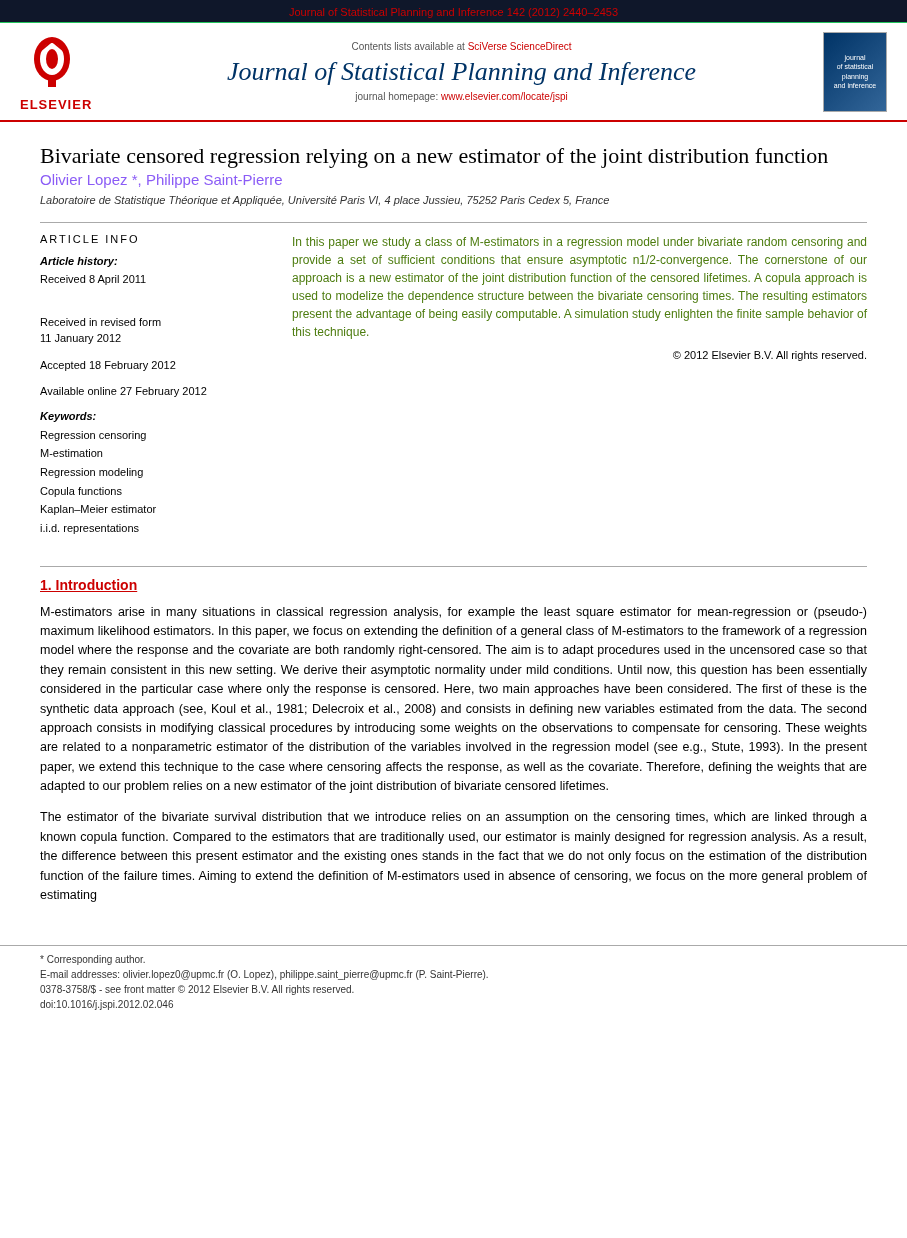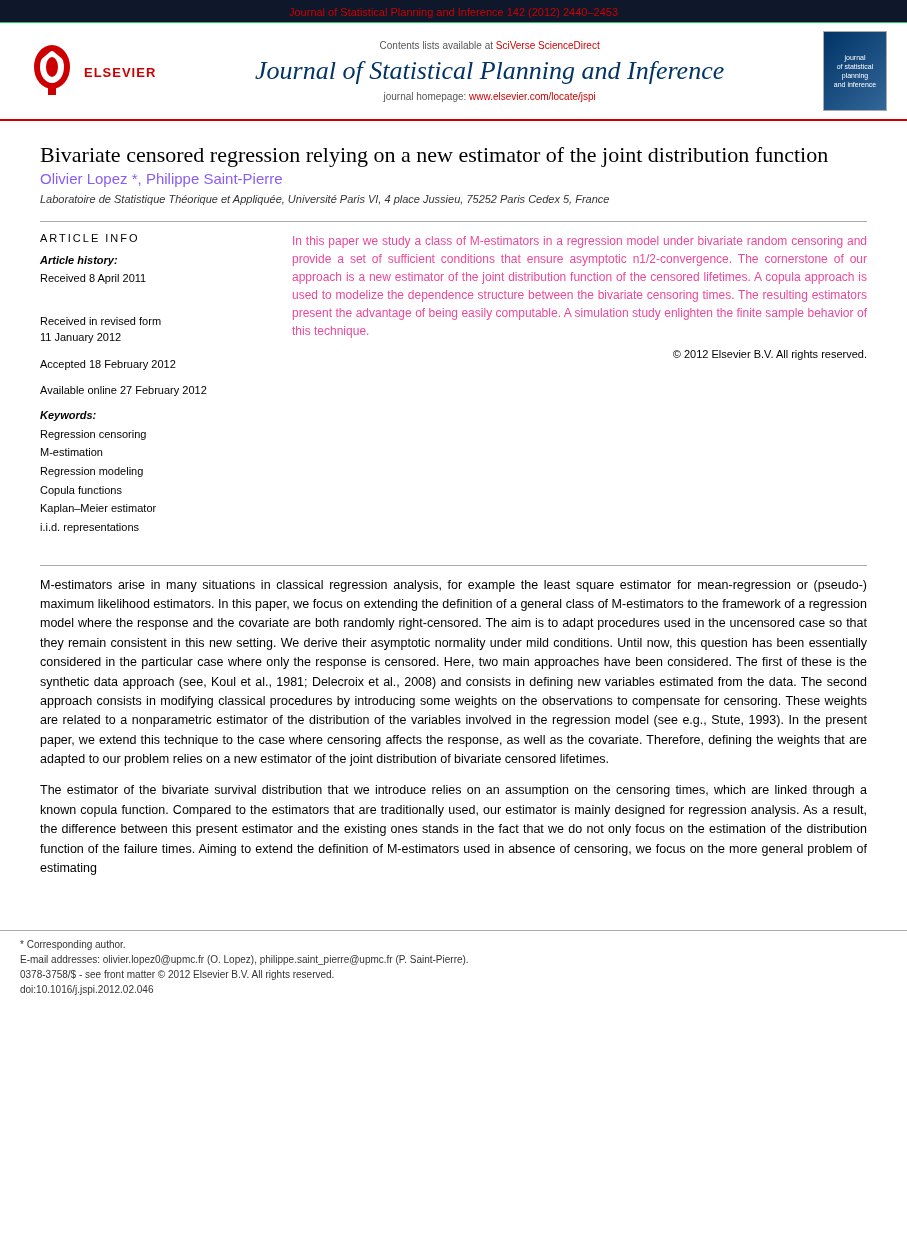--- a/index.html
+++ b/index.html
@@ -26,22 +26,22 @@
     
     .journal-header {
       display: flex;
       align-items: center;
       padding: 8px 20px;
       border-bottom: 2px solid #c00;
       gap: 16px;
     }
     .elsevier-logo {
       display: flex;
-      flex-direction: row;
-      align-items: center;
+      flex-direction: column;
+      align-items: flex-start;
       min-width: 80px;
     }
     .elsevier-logo .logo-tree {
       width: 64px;
       height: 64px;
     }
     .elsevier-logo .elsevier-text {
       color: #c00;
       font-size: 13px;
       font-family: Arial, sans-serif;
@@ -181,21 +181,21 @@
       font-size: 11px;
       font-family: Arial, sans-serif;
       color: #000;
       line-height: 1.7;
     }
 
     
     .abstract-text {
       font-size: 12px;
       font-family: Arial, sans-serif;
-      color: #ec4899;
+      color: #4d7c0f;
       line-height: 1.5;
       text-align: justify;
     }
     .copyright {
       text-align: right;
       font-size: 11px;
       font-family: Arial, sans-serif;
       color: #000;
       margin-top: 8px;
     }
@@ -216,25 +216,25 @@
       font-family: Arial, sans-serif;
       color: #000;
       line-height: 1.55;
       text-align: justify;
       margin-bottom: 12px;
     }
 
     
     .footer-area {
       border-top: 1px solid #aaa;
-      padding: 8px 20px;
+      padding: 8px 40px;
       font-size: 10px;
       font-family: Arial, sans-serif;
       color: #333;
-      margin-top: 20px;
+      margin-top: 8px;
     }
     .footer-footnote {
       margin-bottom: 4px;
     }
     .footer-doi {
       color: #333;
     }
   </style>
 </head>
 <body>
@@ -325,20 +325,23 @@
     </div>
 
     <div class="col-right">
       <div class="abstract-text">In this paper we study a class of M-estimators in a regression model under bivariate random censoring and provide a set of sufficient conditions that ensure asymptotic n1/2-convergence. The cornerstone of our approach is a new estimator of the joint distribution function of the censored lifetimes. A copula approach is used to modelize the dependence structure between the bivariate censoring times. The resulting estimators present the advantage of being easily computable. A simulation study enlighten the finite sample behavior of this technique.</div>
       <div class="copyright">© 2012 Elsevier B.V. All rights reserved.</div>
     </div>
   </div>
 
   <hr class="divider">
 
+  <div class="section-title">
+    <span>1. Introduction</span>
+  </div>
 
   <p class="body-text">M-estimators arise in many situations in classical regression analysis, for example the least square estimator for mean-regression or (pseudo-) maximum likelihood estimators. In this paper, we focus on extending the definition of a general class of M-estimators to the framework of a regression model where the response and the covariate are both randomly right-censored. The aim is to adapt procedures used in the uncensored case so that they remain consistent in this new setting. We derive their asymptotic normality under mild conditions. Until now, this question has been essentially considered in the particular case where only the response is censored. Here, two main approaches have been considered. The first of these is the synthetic data approach (see, Koul et al., 1981; Delecroix et al., 2008) and consists in defining new variables estimated from the data. The second approach consists in modifying classical procedures by introducing some weights on the observations to compensate for censoring. These weights are related to a nonparametric estimator of the distribution of the variables involved in the regression model (see e.g., Stute, 1993). In the present paper, we extend this technique to the case where censoring affects the response, as well as the covariate. Therefore, defining the weights that are adapted to our problem relies on a new estimator of the joint distribution of bivariate censored lifetimes.</p>
 
   <p class="body-text">The estimator of the bivariate survival distribution that we introduce relies on an assumption on the censoring times, which are linked through a known copula function. Compared to the estimators that are traditionally used, our estimator is mainly designed for regression analysis. As a result, the difference between this present estimator and the existing ones stands in the fact that we do not only focus on the estimation of the distribution function of the failure times. Aiming to extend the definition of M-estimators used in absence of censoring, we focus on the more general problem of estimating</p>
 
 </div>
 
 <div class="footer-area">
   <div class="footer-footnote">* Corresponding author.</div>
   <div class="footer-footnote">E-mail addresses: olivier.lopez0@upmc.fr (O. Lopez), philippe.saint_pierre@upmc.fr (P. Saint-Pierre).</div>

